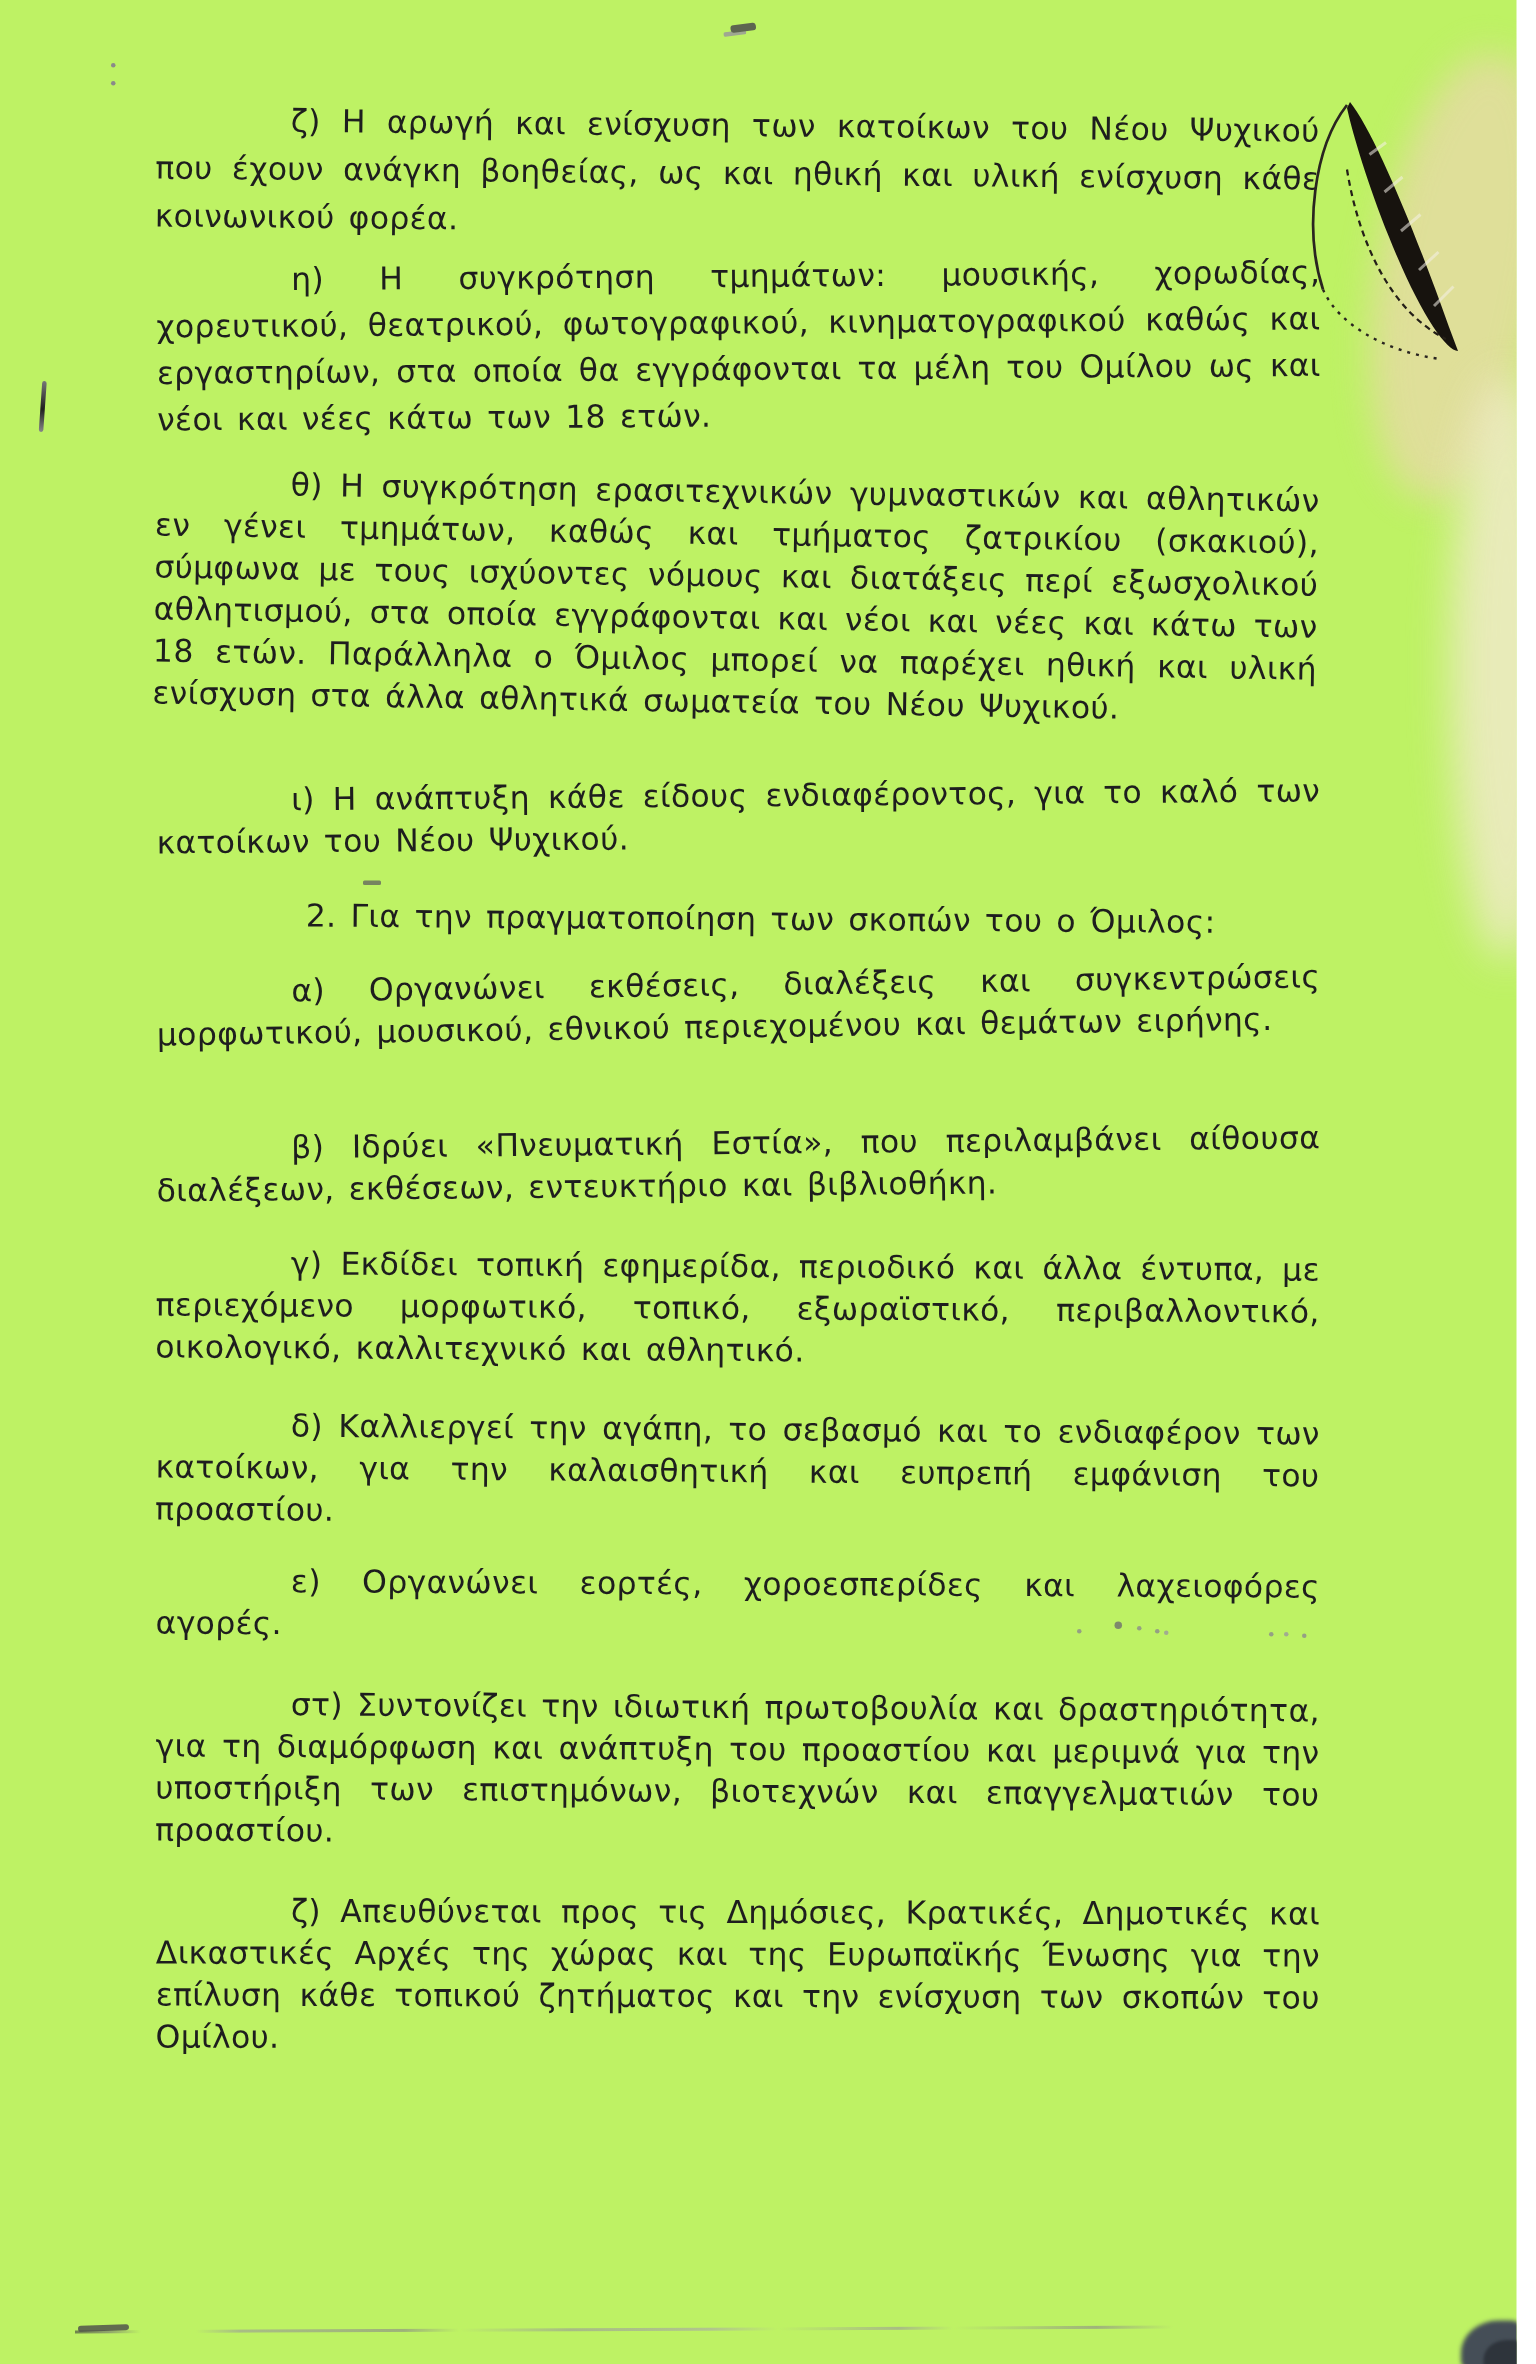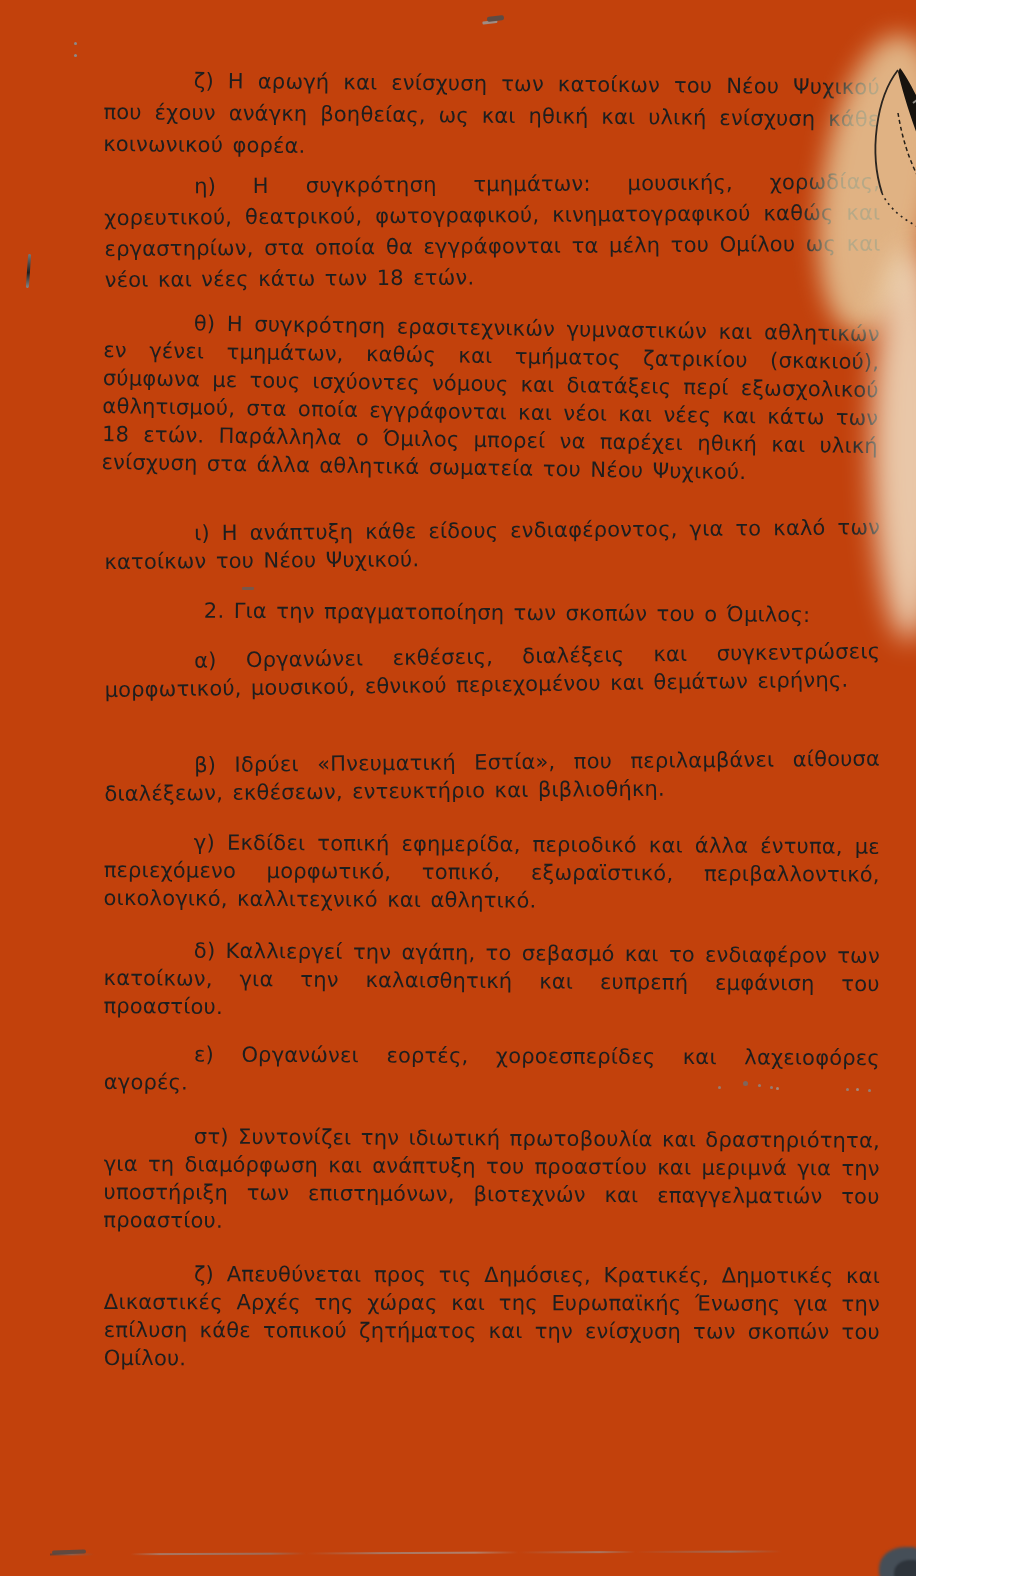--- a/index.html
+++ b/index.html
@@ -1,20 +1,20 @@
 <!DOCTYPE html>
 <html lang="el"><head>
 <meta charset="utf-8">
 <style>
   html, body { margin: 0; padding: 0; background: #ffffff; }
   .page {
     position: relative;
-    width: 916px;
+    width: 1011px;
     height: 1576px;
-    background: #c2410c;
+    background: #bef264;
     overflow: hidden;
     font-family: "DejaVu Sans", "Liberation Sans", sans-serif;
   }
   .para {
     position: absolute;
     left: 104px;
     width: 776px;
     margin: 0;
     font-size: 21px;
     line-height: 28px;

